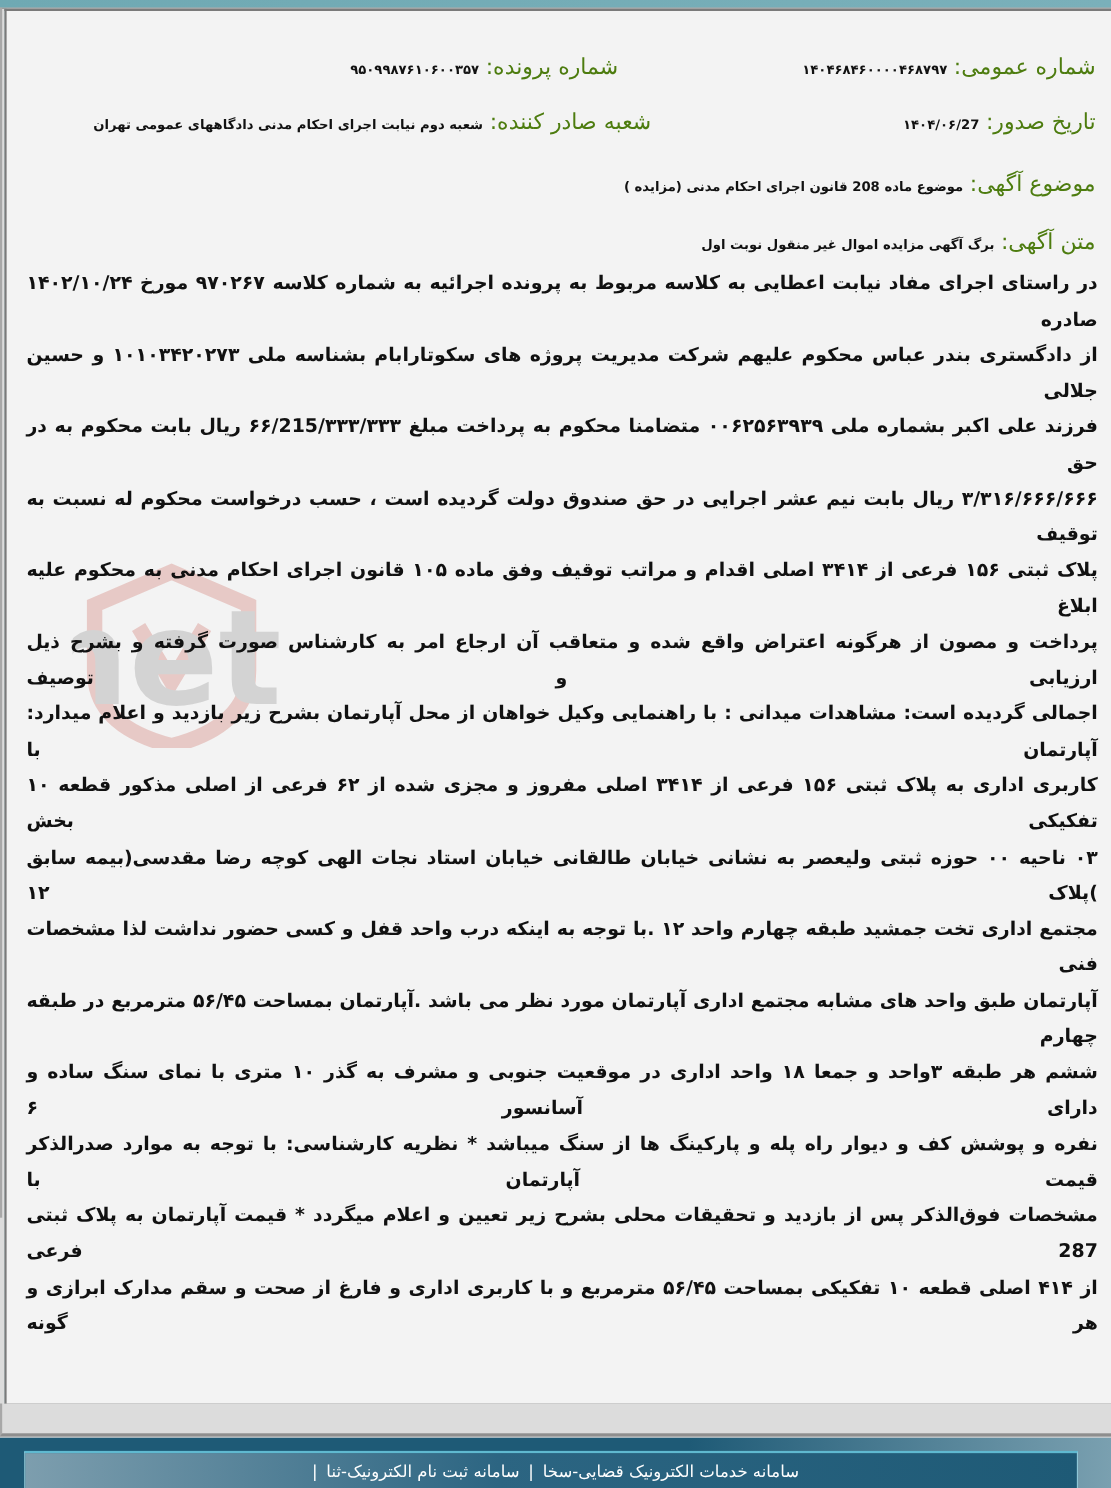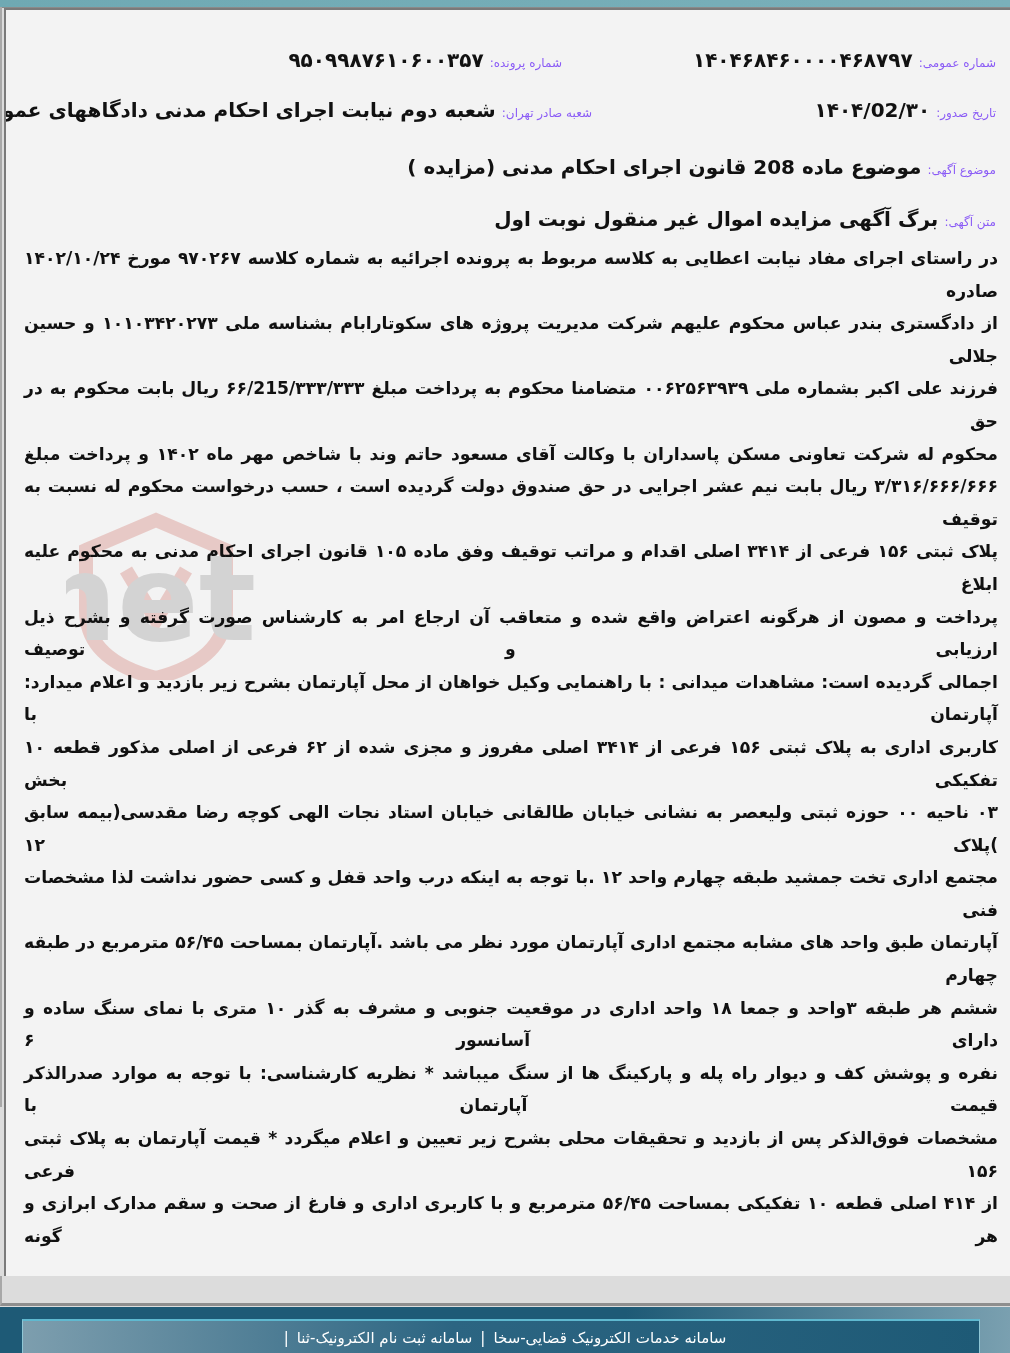--- a/index.html
+++ b/index.html
@@ -50,22 +50,22 @@
       color: #ffffff; font-size: 15px;
       font-family: "DejaVu Sans", sans-serif;
     }
     .footer-bar .sep { margin: 0 8px; color: #ffffff; }
     .footer-bar a { color: #ffffff; text-decoration: none; }
 
     .row {
       position: absolute; display: flex; align-items: baseline; gap: 6px;
       direction: rtl; white-space: nowrap;
     }
-    .lbl { color: #8b5cf6; font-size: 12px; }
-    .val { color: #111; font-size: 20px; font-weight: bold; }
+    .lbl { color: #4d7c0f; font-size: 20px; }
+    .val { color: #111; font-size: 12px; font-weight: bold; }
 
     .body-text {
       position: absolute; right: 14px; top: 232px; width: 974px;
       direction: rtl; text-align: justify;
       font-size: 17.2px; line-height: 32.6px; font-weight: bold; color: #111;
       font-family: "DejaVu Sans", sans-serif;
     }
     .body-text span.ln { display: block; text-align-last: justify; }
 
     .watermark {
@@ -85,24 +85,24 @@
     <span class="lbl">شماره عمومی:</span>
     <span class="val">۱۴۰۴۶۸۴۶۰۰۰۰۴۶۸۷۹۷</span>
   </div>
   <div class="row" style="right:450px; top:38px;">
     <span class="lbl">شماره پرونده:</span>
     <span class="val">۹۵۰۹۹۸۷۶۱۰۶۰۰۳۵۷</span>
   </div>
 
   <div class="row" style="right:16px; top:88px;">
     <span class="lbl">تاریخ صدور:</span>
-    <span class="val">۱۴۰۴/02/۳۰</span>
+    <span class="val">۱۴۰۴/۰۶/27</span>
   </div>
   <div class="row" style="right:420px; top:88px;">
-    <span class="lbl">شعبه صادر تهران:</span>
+    <span class="lbl">شعبه صادر کننده:</span>
     <span class="val">شعبه دوم نیابت اجرای احکام مدنی دادگاههای عمومی تهران</span>
   </div>
 
   <div class="row" style="right:16px; top:145px;">
     <span class="lbl">موضوع آگهی:</span>
     <span class="val">موضوع ماده 208 قانون اجرای احکام مدنی (مزایده )</span>
   </div>
   <div class="row" style="right:16px; top:197px;">
     <span class="lbl">متن آگهی:</span>
     <span class="val">برگ آگهی مزایده اموال غیر منقول نوبت اول</span>
@@ -111,32 +111,31 @@
   <svg class="watermark" viewBox="0 0 700 170">
     <path d="M20 40 L90 10 L160 40 L160 100 Q160 150 90 168 Q20 150 20 100 Z" fill="none" stroke="#c0392b" stroke-width="14"></path>
     <path d="M60 60 L90 110 L120 60" fill="none" stroke="#c0392b" stroke-width="14"></path>
     <text x="190" y="130" font-size="120" font-family="DejaVu Sans, sans-serif" fill="#666" font-weight="bold">AriaTender.net</text>
   </svg>
 
   <div class="body-text">
     <span class="ln">در راستای اجرای مفاد نیابت اعطایی به کلاسه مربوط به پرونده اجرائیه به شماره کلاسه ۹۷۰۲۶۷ مورخ ۱۴۰۲/۱۰/۲۴ صادره</span>
     <span class="ln">از دادگستری بندر عباس محکوم علیهم شرکت مدیریت پروژه های سکوتارابام بشناسه ملی ۱۰۱۰۳۴۲۰۲۷۳ و حسین جلالی</span>
     <span class="ln">فرزند علی اکبر بشماره ملی ۰۰۶۲۵۶۳۹۳۹ متضامنا محکوم به پرداخت مبلغ ۶۶/215/۳۳۳/۳۳۳ ریال بابت محکوم به در حق</span>
-    <span class="ln">محکوم له شرکت تعاونی مسکن پاسداران با وکالت آقای مسعود حاتم وند با شاخص مهر ماه ۱۴۰۲ و پرداخت مبلغ</span>
     <span class="ln">۳/۳۱۶/۶۶۶/۶۶۶ ریال بابت نیم عشر اجرایی در حق صندوق دولت گردیده است ، حسب درخواست محکوم له نسبت به توقیف</span>
     <span class="ln">پلاک ثبتی ۱۵۶ فرعی از ۳۴۱۴ اصلی اقدام و مراتب توقیف وفق ماده ۱۰۵ قانون اجرای احکام مدنی به محکوم علیه ابلاغ</span>
     <span class="ln">پرداخت و مصون از هرگونه اعتراض واقع شده و متعاقب آن ارجاع امر به کارشناس صورت گرفته و بشرح ذیل ارزیابی و توصیف</span>
     <span class="ln">اجمالی گردیده است: مشاهدات میدانی : با راهنمایی وکیل خواهان از محل آپارتمان بشرح زیر بازدید و اعلام میدارد: آپارتمان با</span>
     <span class="ln">کاربری اداری به پلاک ثبتی ۱۵۶ فرعی از ۳۴۱۴ اصلی مفروز و مجزی شده از ۶۲ فرعی از اصلی مذکور قطعه ۱۰ تفکیکی بخش</span>
     <span class="ln">۰۳ ناحیه ۰۰ حوزه ثبتی ولیعصر به نشانی خیابان طالقانی خیابان استاد نجات الهی کوچه رضا مقدسی(بیمه سابق )پلاک ۱۲</span>
     <span class="ln">مجتمع اداری تخت جمشید طبقه چهارم واحد ۱۲ .با توجه به اینکه درب واحد قفل و کسی حضور نداشت لذا مشخصات فنی</span>
     <span class="ln">آپارتمان طبق واحد های مشابه مجتمع اداری آپارتمان مورد نظر می باشد .آپارتمان بمساحت ۵۶/۴۵ مترمربع در طبقه چهارم</span>
     <span class="ln">ششم هر طبقه ۳واحد و جمعا ۱۸ واحد اداری در موقعیت جنوبی و مشرف به گذر ۱۰ متری با نمای سنگ ساده و دارای آسانسور ۶</span>
     <span class="ln">نفره و پوشش کف و دیوار راه پله و پارکینگ ها از سنگ میباشد * نظریه کارشناسی: با توجه به موارد صدرالذکر قیمت آپارتمان با</span>
-    <span class="ln">مشخصات فوق‌الذکر پس از بازدید و تحقیقات محلی بشرح زیر تعیین و اعلام میگردد * قیمت آپارتمان به پلاک ثبتی ۱۵۶ فرعی</span>
+    <span class="ln">مشخصات فوق‌الذکر پس از بازدید و تحقیقات محلی بشرح زیر تعیین و اعلام میگردد * قیمت آپارتمان به پلاک ثبتی 287 فرعی</span>
     <span class="ln">از ۴۱۴ اصلی قطعه ۱۰ تفکیکی بمساحت ۵۶/۴۵ مترمربع و با کاربری اداری و فارغ از صحت و سقم مدارک ابرازی و هر گونه</span>
 
   </div>
 </div>
 
 <div class="grey-strip"></div>
 
 <div class="footer">
   <div class="footer-bar">
     <a href="#">سامانه خدمات الکترونیک قضایی-سخا</a>

